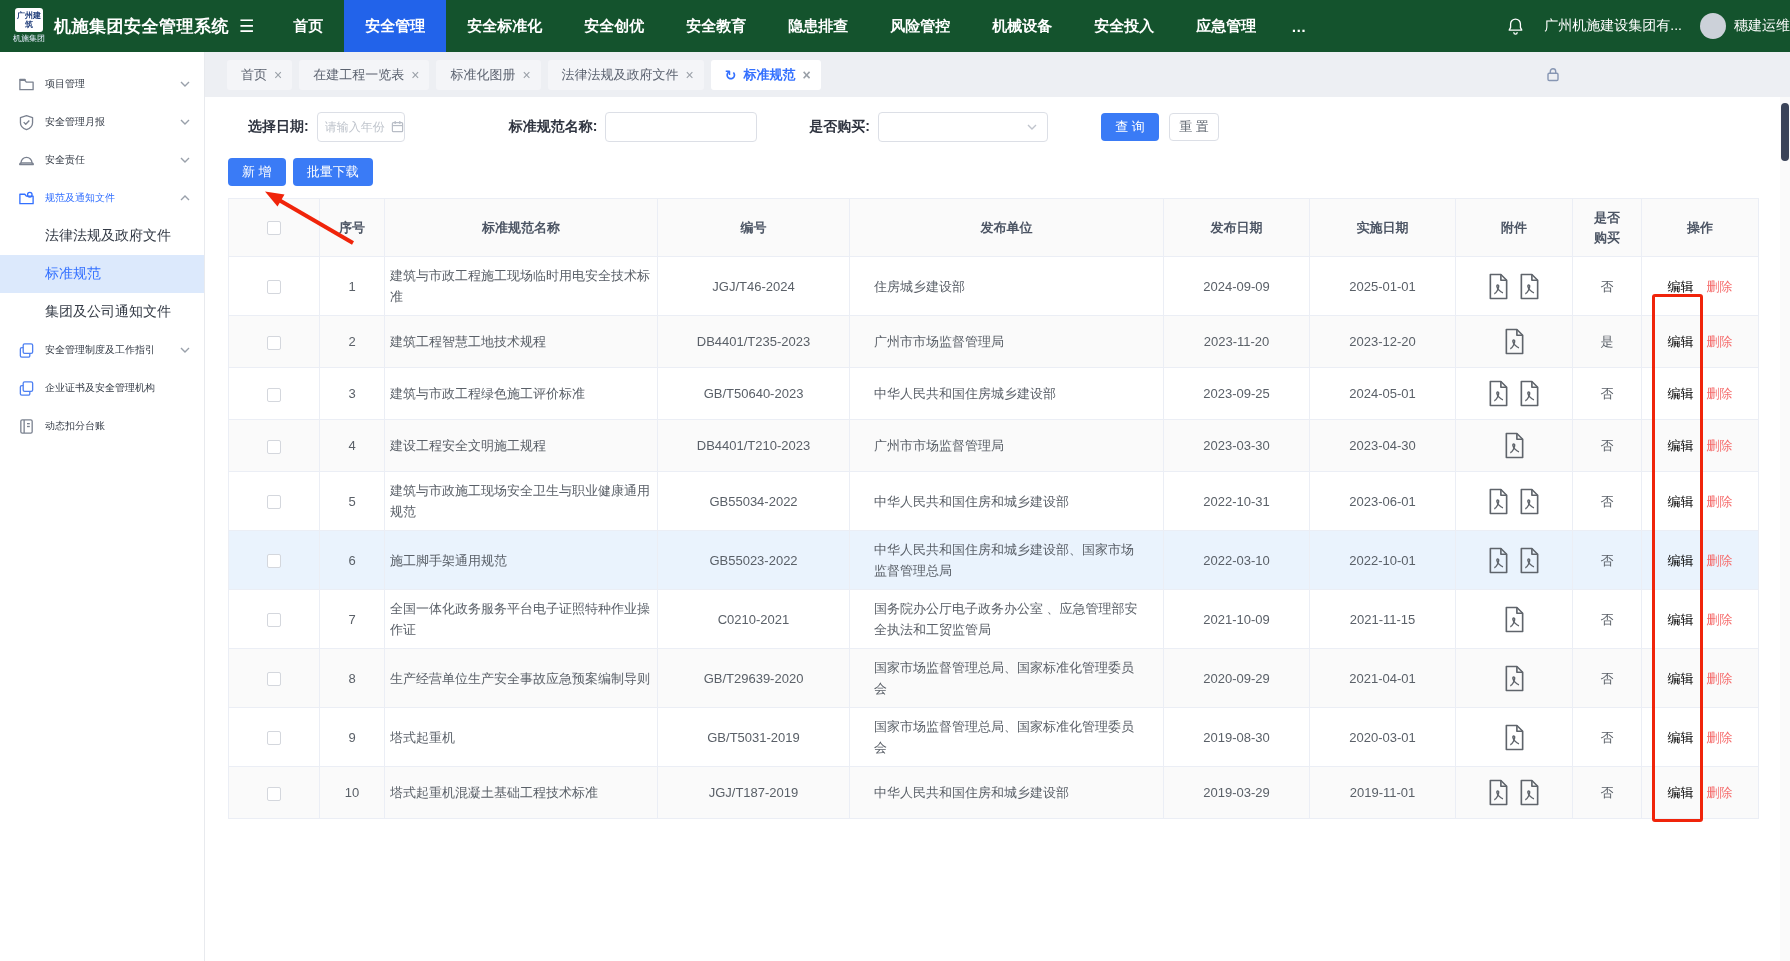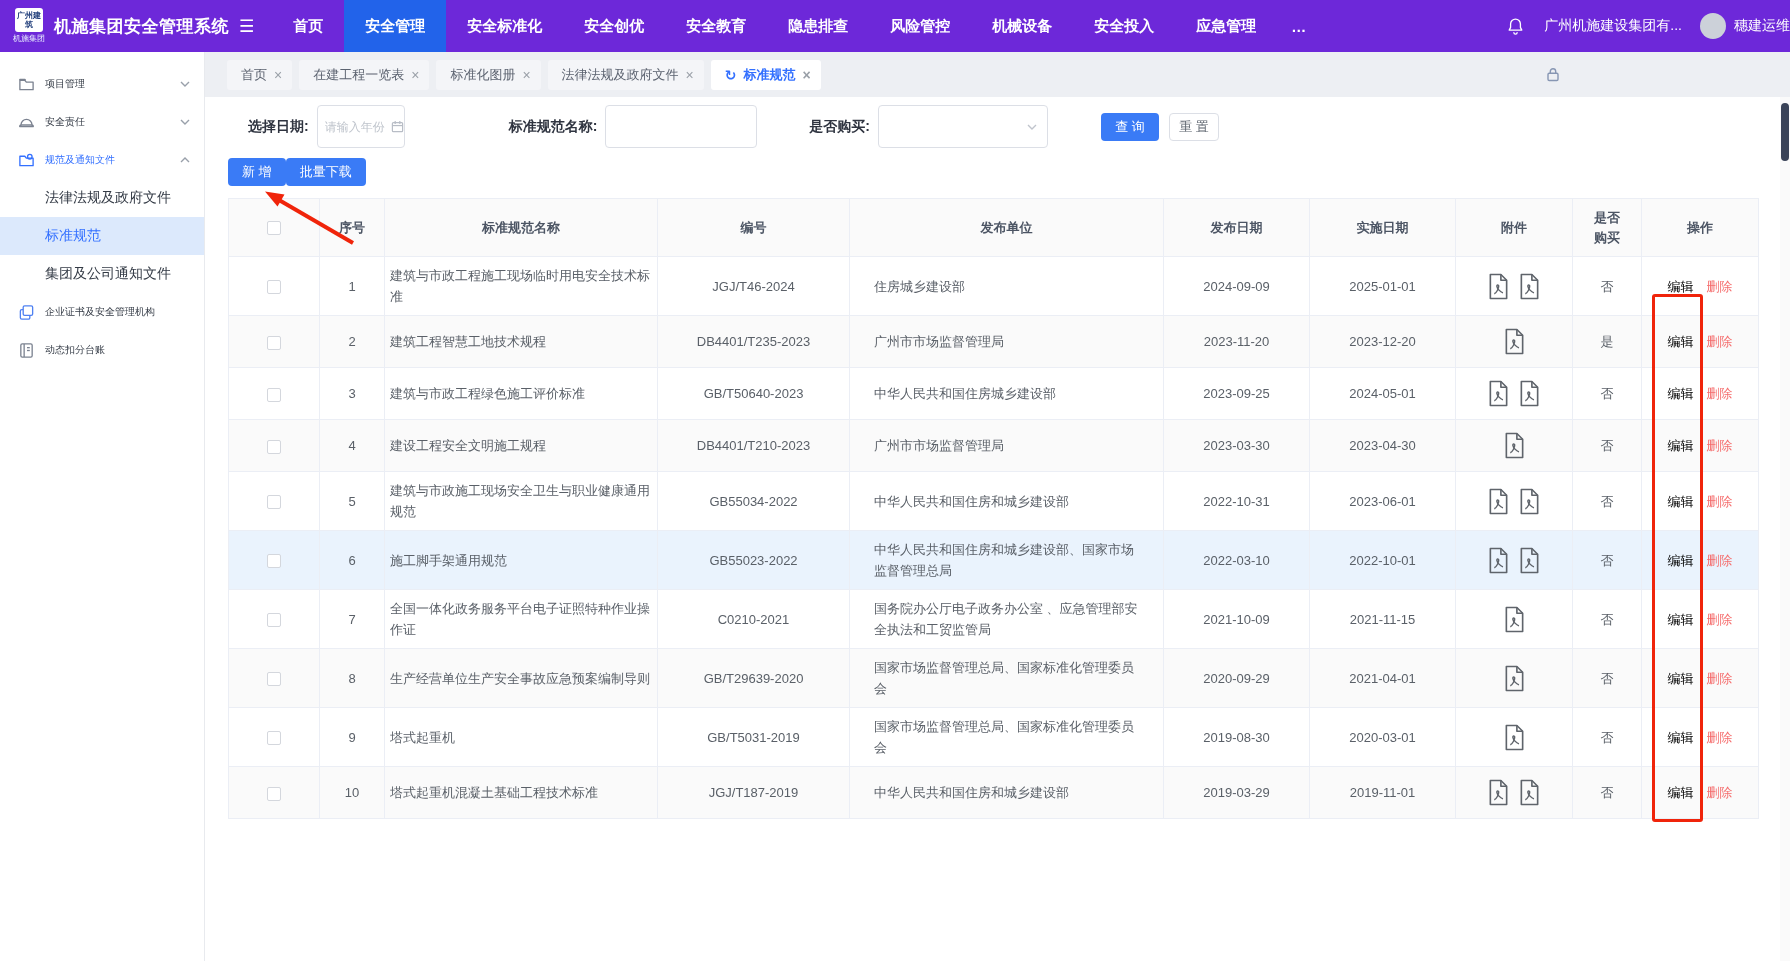--- a/index.html
+++ b/index.html
@@ -1,21 +1,21 @@
 <!DOCTYPE html>
 <html><head>
 <meta charset="utf-8">
 <style>
   * { margin:0; padding:0; box-sizing:border-box; }
   html,body { width:1790px; height:961px; overflow:hidden; }
   body { font-family:"Liberation Sans","DejaVu Sans",sans-serif; background:#fff; position:relative; color:#5d646e; }
   svg { display:block; }
 
   
-  .hdr { position:absolute; top:0; left:0; width:1790px; height:52px; background:#6d28d9; display:flex; align-items:center; color:#fff; z-index:6; }
+  .hdr { position:absolute; top:0; left:0; width:1790px; height:52px; background:#14532d; display:flex; align-items:center; color:#fff; z-index:6; }
   .logo-area { width:205px; flex:none; display:flex; align-items:center; padding-left:13px; gap:9px; }
   .logo-col { display:flex; flex-direction:column; align-items:center; }
   .logo-box { width:28px; height:24px; background:#fff; border-radius:3px; color:#23407c; font-size:8px; font-weight:700; line-height:9px; display:flex; align-items:center; justify-content:center; text-align:center; padding:2px; }
   .logo-sub { font-size:8px; color:#e8efff; margin-top:1px; white-space:nowrap; }
   .app-title { font-size:17px; font-weight:700; white-space:nowrap; letter-spacing:.5px; }
   .collapse { margin-left:34px; font-size:17px; cursor:pointer; flex:none; }
   .nav { display:flex; align-items:stretch; height:52px; margin-left:18px; }
   .nav-item { display:flex; align-items:center; padding:0 21px; font-size:15px; font-weight:700; cursor:pointer; white-space:nowrap; }
   .nav-item.active { background:#2263ea; }
   .nav-item.more { font-weight:700; padding:0 14px; }
@@ -45,36 +45,36 @@
   .tab-refresh { display:none; font-size:14px; line-height:1; }
   .tab.active .tab-refresh { display:inline; }
   .tab-close { color:#9aa0a8; font-size:14px; line-height:1; cursor:pointer; }
   .lock-btn { position:absolute; left:1341px; top:15px; color:#8796b3; cursor:pointer; }
 
   .content { position:absolute; top:45px; left:0; right:0; bottom:0; background:#fff; }
 
   
   .filters { display:flex; align-items:center; padding:13px 0 0 43px; height:46px; }
   .f-label { font-size:14px; font-weight:700; color:#2f3440; margin-right:8px; white-space:nowrap; }
-  .inp { height:43px; border:1px solid #dcdfe6; border-radius:4px; background:#fff; font-size:13px; color:#606266; }
+  .inp { height:30px; border:1px solid #dcdfe6; border-radius:4px; background:#fff; font-size:13px; color:#606266; }
   .date-box { width:88px; display:flex; align-items:center; padding:0 7px; gap:4px; margin-right:104px; }
   .date-box input { border:none; outline:none; width:62px; font-size:12px; color:#606266; background:transparent; }
   .date-box input::placeholder, .name-inp::placeholder { color:#bfc4cc; }
   .cal { color:#b8bdc6; flex:none; }
   .name-inp { width:152px; padding:0 10px; outline:none; margin-right:52px; }
   .sel-box { width:170px; display:flex; align-items:center; justify-content:flex-end; padding:0 10px; margin-right:53px; cursor:pointer; }
   .sel-box .chev { color:#c0c4cc; }
   .btn { height:28px; border-radius:4px; font-size:13px; display:inline-flex; align-items:center; justify-content:center; cursor:pointer; border:1px solid transparent; white-space:nowrap; }
   .btn-blue { background:#3a7bf6; color:#fff; padding:0 13px; }
   .btn-plain { background:#fff; color:#5d646e; border-color:#dcdfe6; padding:0 13px; }
   .q-btn { width:58px; }
   .r-btn { width:50px; margin-left:10px; }
 
   
-  .act-row { display:flex; padding:15px 0 0 23px; }
+  .act-row { display:flex; gap:7px; padding:15px 0 0 23px; }
 
   
   .tbl-wrap { margin:12px 0 4px 23px; width:1530px; }
   table { border-collapse:collapse; table-layout:fixed; width:1530px; font-size:13px; color:#5a6068; }
   th { background:#fafafa; font-weight:700; color:#4c5564; height:58px; border:1px solid #ebeef5; padding:0 8px; text-align:center; line-height:20px; }
   th.c-buy { padding:0 20px; }
   td { border:1px solid #ebeef5; height:52px; padding:8px 10px; text-align:center; line-height:21px; background:#fff; }
   td.c-name { text-align:left; padding:8px 5px; }
   td.c-pub { text-align:left; padding:8px 24px; }
   tr.alt td { background:#fafafa; }
@@ -160,20 +160,30 @@
     <svg class="mi" viewBox="0 0 18 18" fill="none" stroke="currentColor" stroke-width="1.4" stroke-linejoin="round">
         <path d="M2 4.5h5.2l1.6 2H16v8H2z"></path>
         <path d="M2 4.5v-1h5l1 1"></path>
       </svg>
     <span class="lbl">项目管理</span>
     <svg class="chev" viewBox="0 0 10 6" fill="none" stroke="currentColor" stroke-width="1.4">
         <polyline points="1,1 5,5 9,1"></polyline>
       </svg>
   </div>
   <div class="menu-item">
+    <svg class="mi" viewBox="0 0 18 18" fill="none" stroke="currentColor" stroke-width="1.4" stroke-linejoin="round">
+        <path d="M9 1.8l6.4 2v5.4c0 3.6-2.6 6-6.4 7.3-3.8-1.3-6.4-3.7-6.4-7.3V3.8z"></path>
+        <polyline points="6,8.6 8.2,10.8 12,6.8"></polyline>
+      </svg>
+    <span class="lbl">安全管理月报</span>
+    <svg class="chev" viewBox="0 0 10 6" fill="none" stroke="currentColor" stroke-width="1.4">
+        <polyline points="1,1 5,5 9,1"></polyline>
+      </svg>
+  </div>
+  <div class="menu-item">
     <svg class="mi" viewBox="0 0 18 18" fill="none" stroke="currentColor" stroke-width="1.4" stroke-linecap="round" stroke-linejoin="round">
         <path d="M3.2 11.5a5.8 5.8 0 0 1 11.6 0"></path>
         <path d="M1.8 13.2c0-1 1-1.7 2.2-1.7h10c1.2 0 2.2.7 2.2 1.7z"></path>
       </svg>
     <span class="lbl">安全责任</span>
     <svg class="chev" viewBox="0 0 10 6" fill="none" stroke="currentColor" stroke-width="1.4">
         <polyline points="1,1 5,5 9,1"></polyline>
       </svg>
   </div>
   <div class="menu-item active-parent">
@@ -188,20 +198,30 @@
   </div>
   <div class="sub-item">
       <span>法律法规及政府文件</span>
     </div>
   <div class="sub-item selected">
       <span>标准规范</span>
     </div>
   <div class="sub-item">
       <span>集团及公司通知文件</span>
     </div>
+  <div class="menu-item">
+    <svg class="mi blue" viewBox="0 0 18 18" fill="none" stroke="currentColor" stroke-width="1.4" stroke-linejoin="round">
+        <rect x="5.5" y="2" width="10" height="10" rx="1.5"></rect>
+        <path d="M12.5 12v2.5A1.5 1.5 0 0 1 11 16H4a1.5 1.5 0 0 1-1.5-1.5v-7A1.5 1.5 0 0 1 4 6h1.5"></path>
+      </svg>
+    <span class="lbl">安全管理制度及工作指引</span>
+    <svg class="chev" viewBox="0 0 10 6" fill="none" stroke="currentColor" stroke-width="1.4">
+        <polyline points="1,1 5,5 9,1"></polyline>
+      </svg>
+  </div>
   <div class="menu-item">
     <svg class="mi blue" viewBox="0 0 18 18" fill="none" stroke="currentColor" stroke-width="1.4" stroke-linejoin="round">
         <rect x="5.5" y="2" width="10" height="10" rx="1.5"></rect>
         <path d="M12.5 12v2.5A1.5 1.5 0 0 1 11 16H4a1.5 1.5 0 0 1-1.5-1.5v-7A1.5 1.5 0 0 1 4 6h1.5"></path>
       </svg>
     <span class="lbl">企业证书及安全管理机构</span>
   </div>
   <div class="menu-item">
     <svg class="mi" viewBox="0 0 18 18" fill="none" stroke="currentColor" stroke-width="1.4" stroke-linejoin="round">
         <rect x="3" y="2" width="12" height="14" rx="1.5"></rect>

